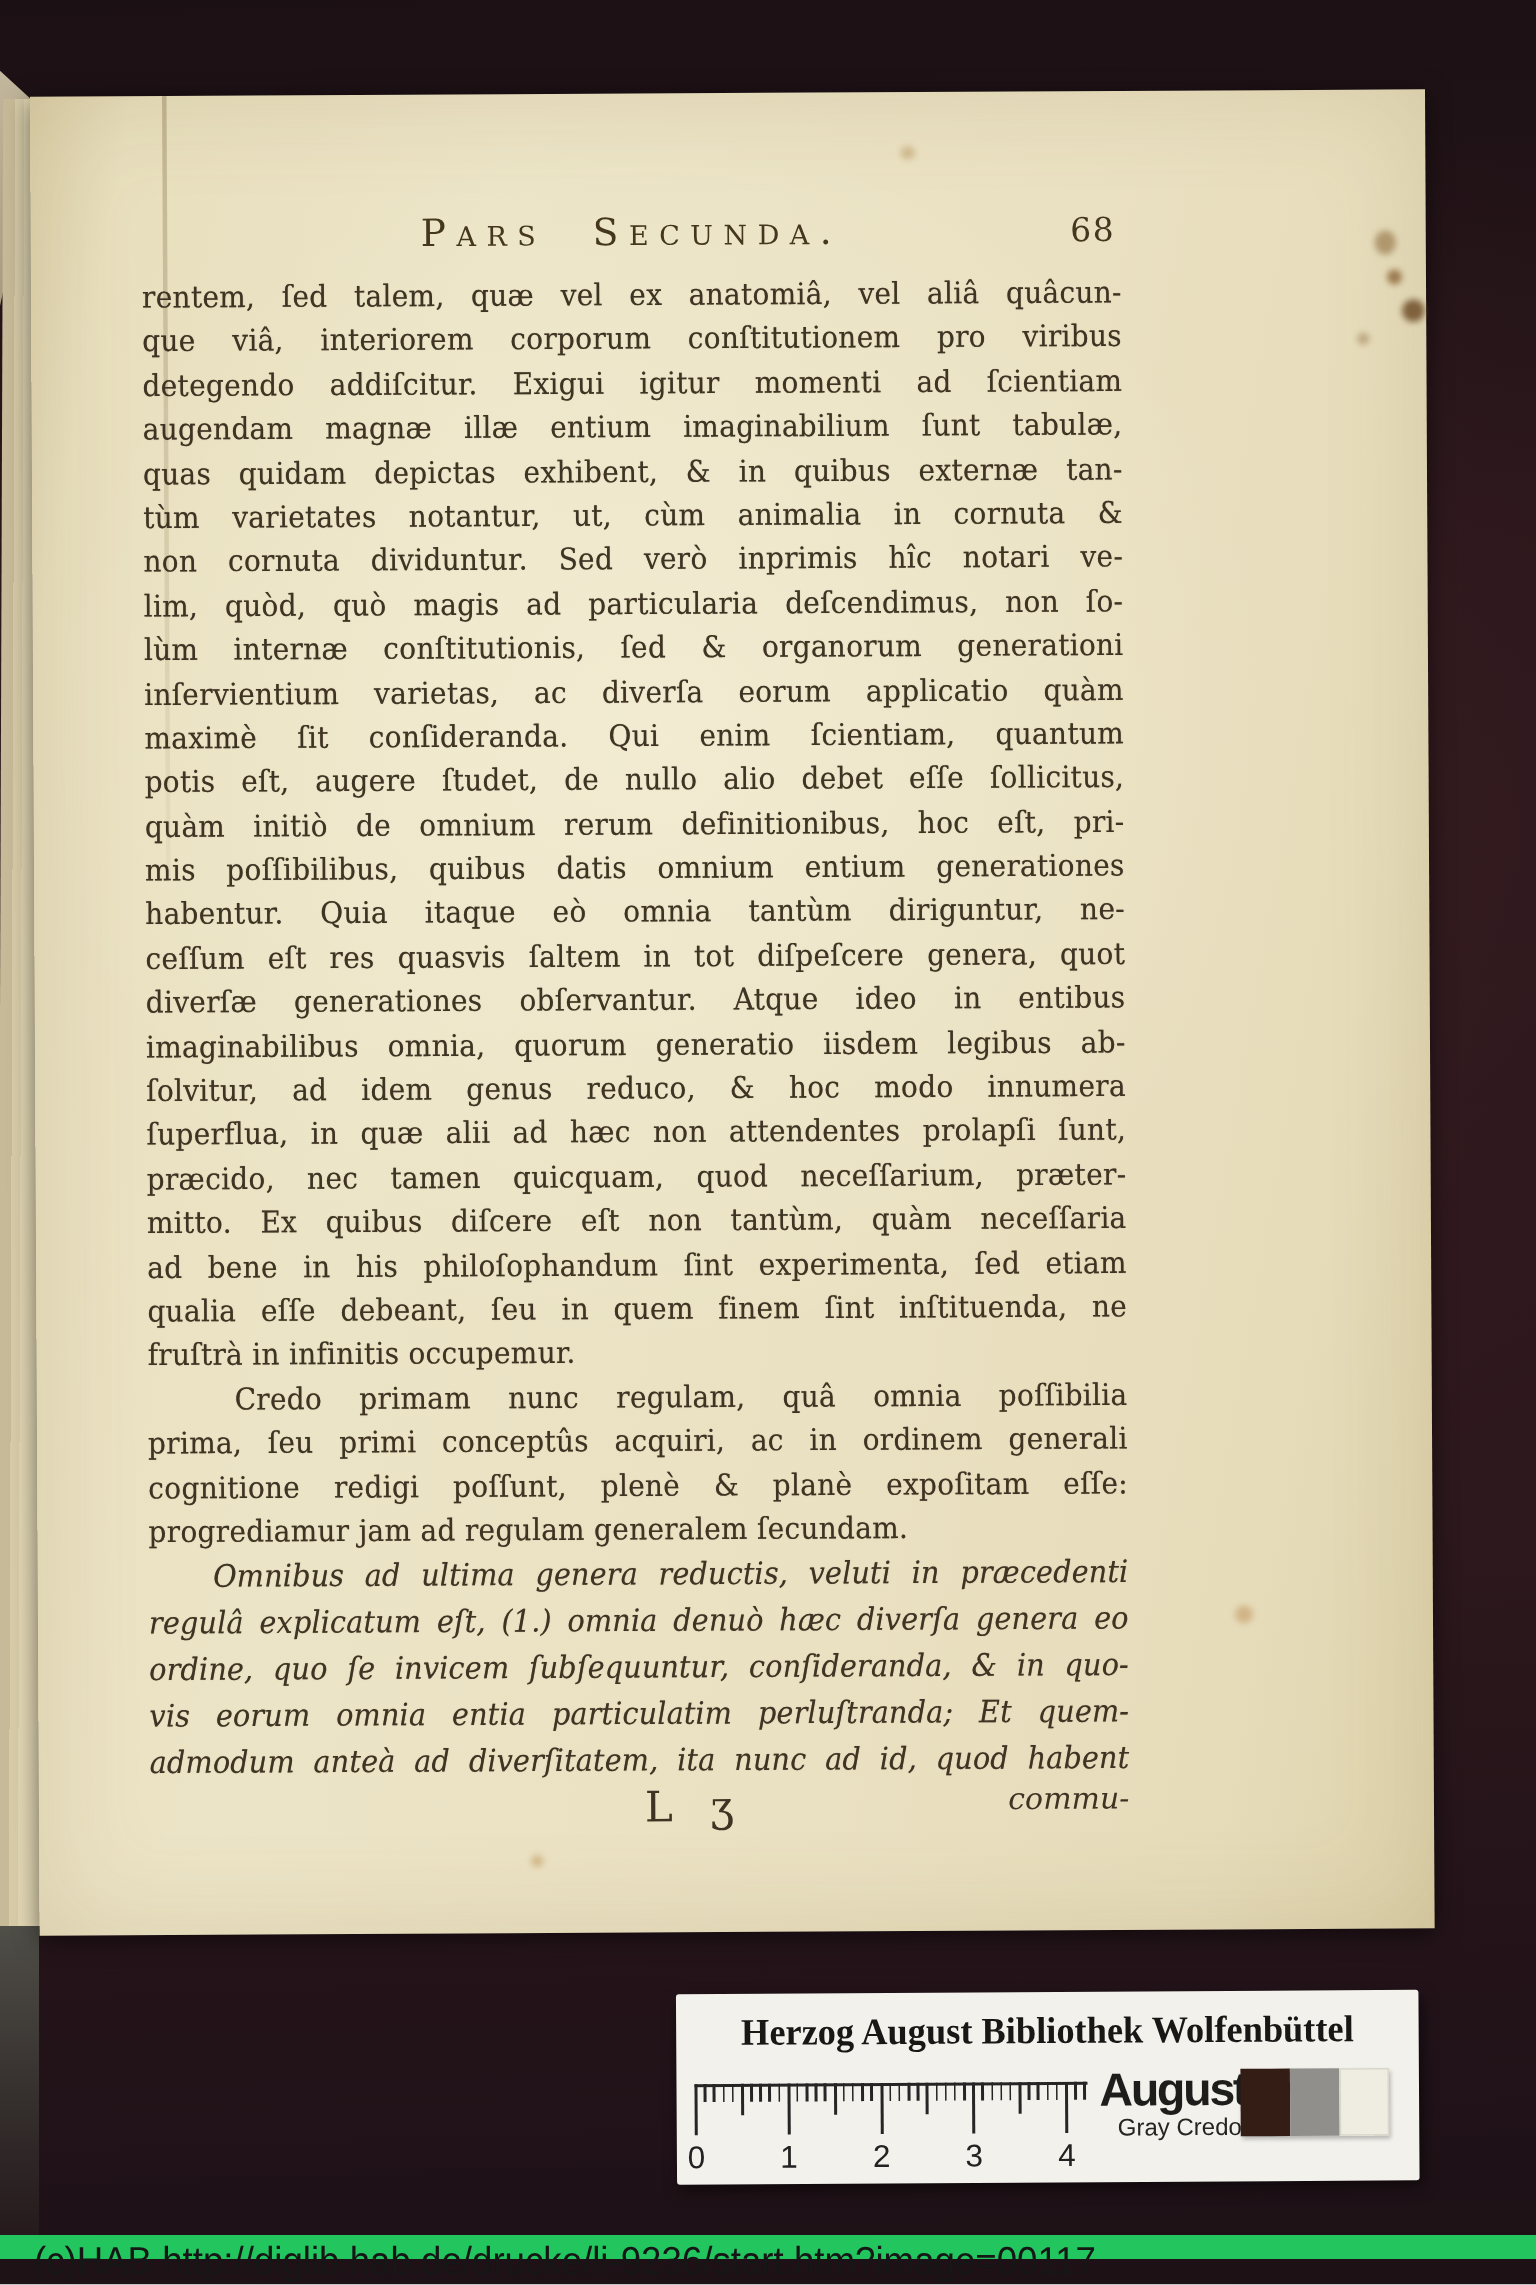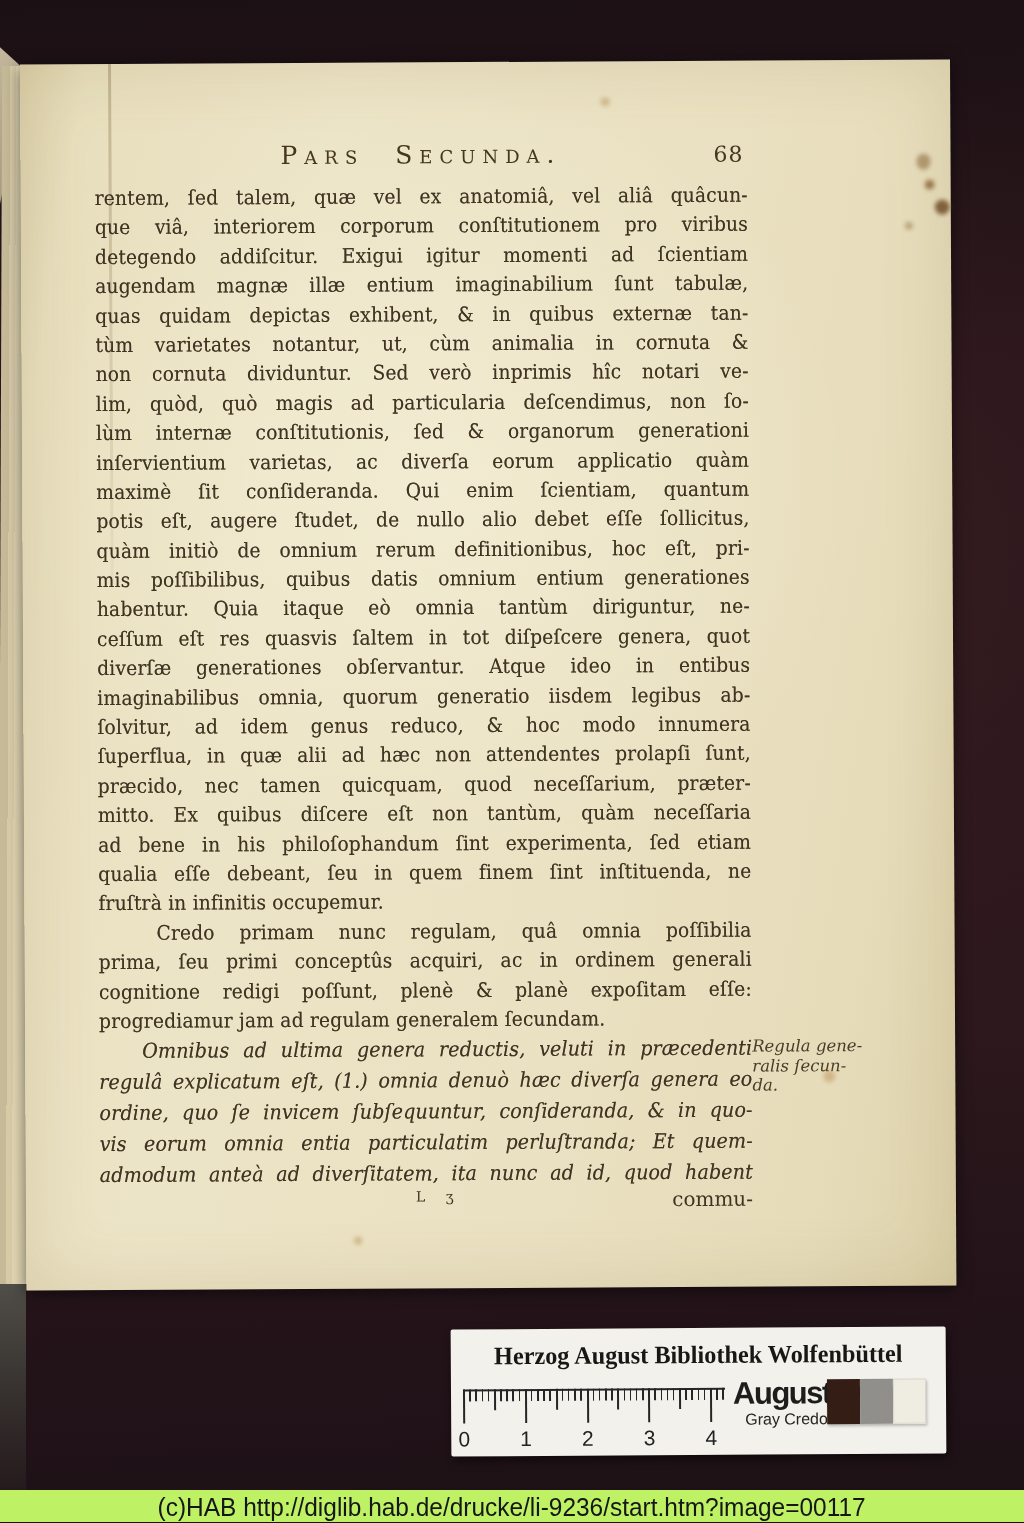--- a/index.html
+++ b/index.html
@@ -42,22 +42,22 @@
   .line{transform:scaleX(.933);transform-origin:0 0;overflow:hidden;}
   .line.just{text-align:justify;text-align-last:justify;}
   .line.left{text-align:left;text-align-last:left;}
   .line.ro{font-size:20px;height:29.4px;line-height:29.4px;letter-spacing:.2px;}
   .line.it{font-size:20.5px;height:31px;line-height:31px;font-style:italic;letter-spacing:.1px;}
 
   .mnote{left:727px;top:976px;width:112px;font-style:italic;font-size:16.5px;
       line-height:19.5px;color:#4a3c28;}
 
   .sigrow{left:74px;top:1126px;width:653px;height:30px;color:#3f3323;}
-  .sig{position:absolute;left:316px;font-size:14px;letter-spacing:8px;}
-  .catch{position:absolute;right:0;font-size:20px;}
+  .sig{position:absolute;left:330px;font-size:28px;letter-spacing:8px;}
+  .catch{position:absolute;right:0;font-style:italic;font-size:20px;}
 
   .spot{border-radius:50%;filter:blur(2px);}
 
   
   .card{left:451px;top:1328px;width:495px;height:127px;transform:rotate(-.35deg);
       background:#f2f1ec;border-radius:2px;box-shadow:2px 4px 10px rgba(0,0,0,.55);}
   .card-title{left:0;top:13px;width:100%;text-align:center;
       font-family:"Liberation Serif",serif;font-weight:bold;font-size:25px;
       color:#181715;transform:scaleX(.97);white-space:nowrap;}
   .ruler{left:0;top:60px;width:300px;height:60px;}
@@ -70,21 +70,21 @@
       font-family:"Liberation Sans",sans-serif;font-size:21px;color:#222;}
   .kodak{left:282px;top:48px;font-family:"Liberation Sans",sans-serif;
       font-weight:bold;font-size:31px;letter-spacing:-1.5px;color:#1d1d1b;}
   .grayscale{left:294px;top:83px;font-family:"Liberation Sans",sans-serif;
       font-size:16px;color:#242422;}
   .patches{left:376px;top:52px;display:flex;box-shadow:1px 2px 3px rgba(0,0,0,.25);}
   .patch{width:33px;height:45px;}
   .patch:last-child{border:1px solid #d9d7cb;box-sizing:border-box;}
 
   
-  .caption{left:0;top:1490px;width:1024px;height:32px;background:#bef264;text-align:center;}
+  .caption{left:0;top:1490px;width:1024px;height:16px;background:#22c55e;}
   .caption span{display:inline-block;margin-top:2px;font-family:"Liberation Sans",sans-serif;
       font-size:26px;color:#161616;transform:scaleX(.94);white-space:nowrap;}
 </style>
 </head>
 <body>
 
 <div class="abs bg"></div>
 <div class="abs wedge"></div>
 <div class="abs cloth-edge"></div>
 
@@ -134,25 +134,20 @@
       <div class="line ro just">prima, ſeu primi conceptûs acquiri, ac in ordinem generali</div>
       <div class="line ro just">cognitione redigi poſſunt, plenè &amp; planè expoſitam eſſe:</div>
       <div class="line ro left">progrediamur jam ad regulam generalem ſecundam.</div>
       <div class="line it just" style="padding-left: 46px;">Omnibus ad ultima genera reductis, veluti in præcedenti</div>
       <div class="line it just">regulâ explicatum eſt, (1.) omnia denuò hæc diverſa genera eo</div>
       <div class="line it just">ordine, quo ſe invicem ſubſequuntur, conſideranda, &amp; in quo-</div>
       <div class="line it just">vis eorum omnia entia particulatim perluſtranda; Et quem-</div>
       <div class="line it just">admodum anteà ad diverſitatem, ita nunc ad id, quod habent</div>
     </div>
 
-  <div class="abs mnote">
-      <div>Regula gene-</div>
-      <div>ralis ſecun-</div>
-      <div>da.</div>
-    </div>
 
   <div class="abs sigrow">
     <span class="sig">L ʒ</span>
     <span class="catch">commu-</span>
   </div>
 
   <div class="abs spot" style="left:896px;top:94px;width:14px;height:16px;background:#9a7b4f;opacity:.7"></div>
   <div class="abs spot" style="left:904px;top:120px;width:10px;height:10px;background:#8a6336;opacity:.8"></div>
   <div class="abs spot" style="left:914px;top:140px;width:15px;height:15px;background:#6f4d28;opacity:.85"></div>
   <div class="abs spot" style="left:884px;top:162px;width:8px;height:8px;background:#9a7b4f;opacity:.55"></div>

